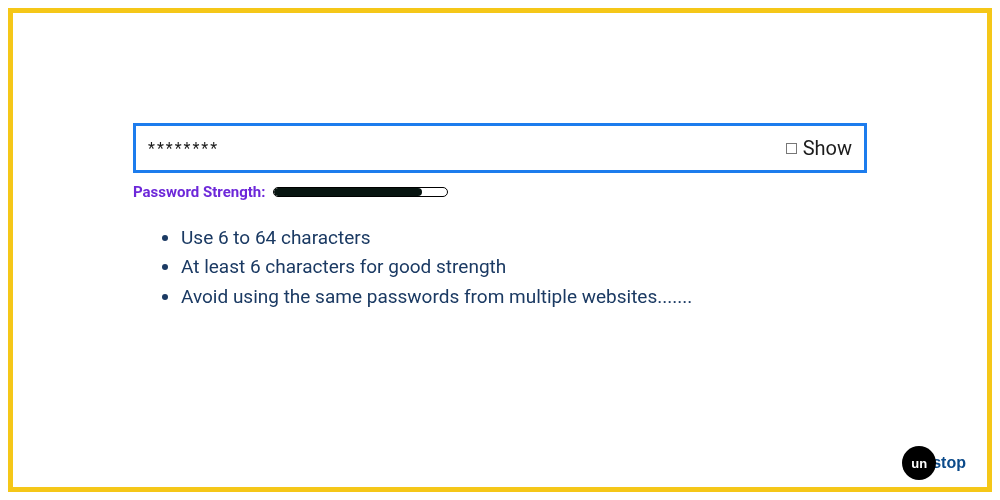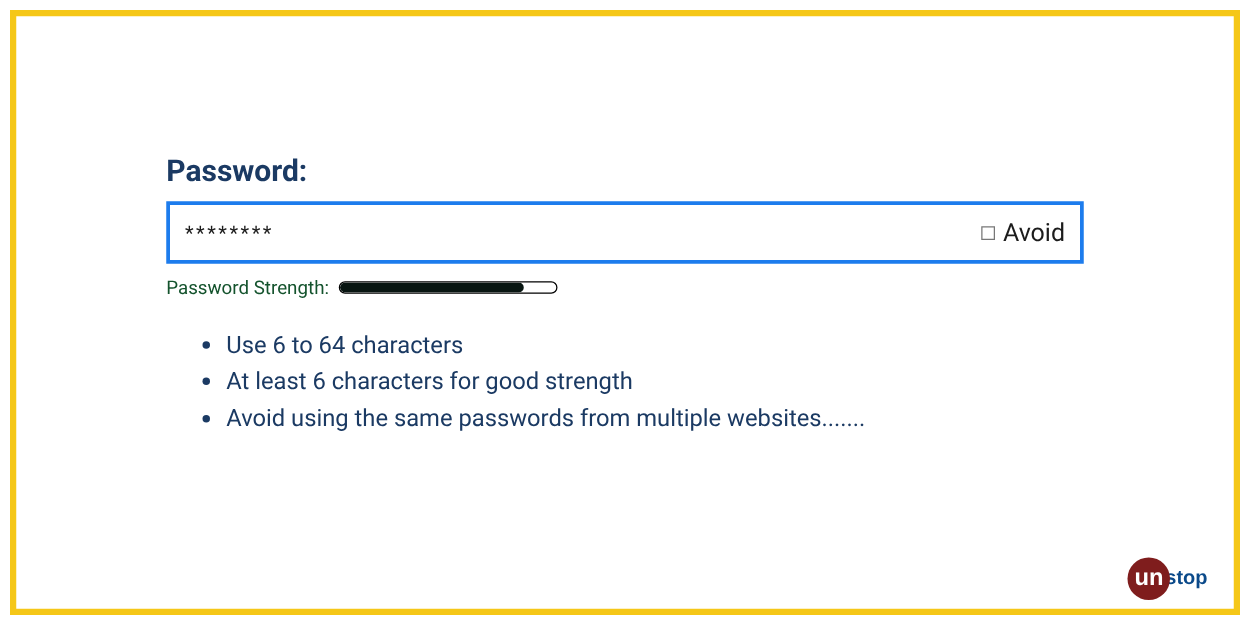--- a/index.html
+++ b/index.html
@@ -60,21 +60,22 @@
       color: #1c1c1c;
     }
     .strength-row {
       display: flex;
       align-items: center;
       gap: 8px;
       margin-bottom: 22px;
     }
     .strength-label {
       font-size: 15px;
-      color: #14532d;
+      color: #6d28d9;
+      font-weight: bold;
     }
     .strength-meter {
       width: 175px;
       height: 10px;
       border-radius: 6px;
       background: #fff;
       border: 1.5px solid #000;
       overflow: hidden;
       position: relative;
     }
@@ -94,52 +95,51 @@
     }
     .logo {
       position: absolute;
       right: 34px;
       bottom: 20px;
       display: flex;
       align-items: center;
       font-family: Arial, Helvetica, sans-serif;
     }
     .logo-bubble {
-      background: #7f1d1d;
+      background: #000000;
       color: #fff;
       width: 34px;
       height: 34px;
       border-radius: 50%;
       display: flex;
       align-items: center;
       justify-content: center;
       font-weight: 700;
-      font-size: 19px;
+      font-size: 13px;
       z-index: 2;
     }
     .logo-rest {
       color: #0b4a8a;
       font-weight: 700;
       font-size: 16px;
       margin-left: -4px;
       z-index: 1;
     }
   </style>
 </head>
 <body>
 
 <div class="outer-frame">
 
-  <div class="field-label">Password:</div>
 
   <div class="password-box">
     <input type="text" class="password-input" value="********" style="">
     <div class="show-wrap">
       <div class="show-checkbox"></div>
-      <span class="show-label">Avoid</span>
+      <span class="show-label">Show</span>
     </div>
   </div>
 
   <div class="strength-row">
     <span class="strength-label">Password Strength:</span>
     <div class="strength-meter">
       <div class="strength-fill" style="width: 85%;"></div>
     </div>
   </div>
 

